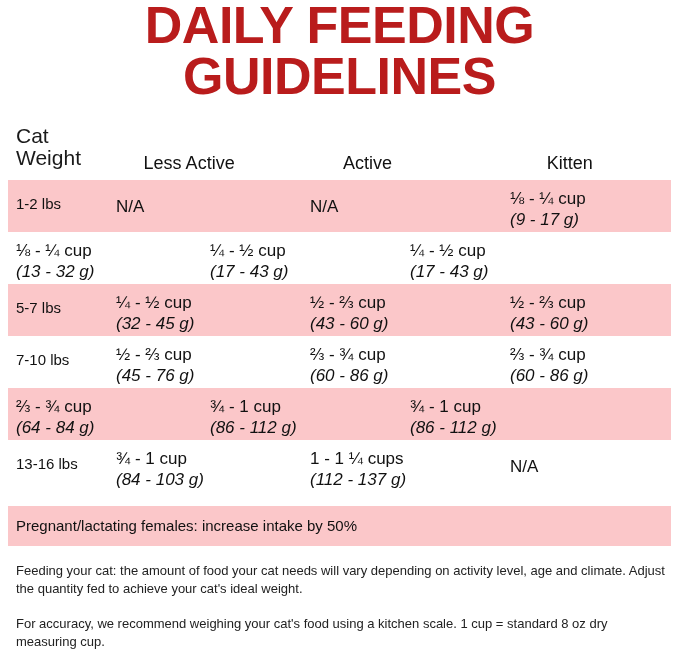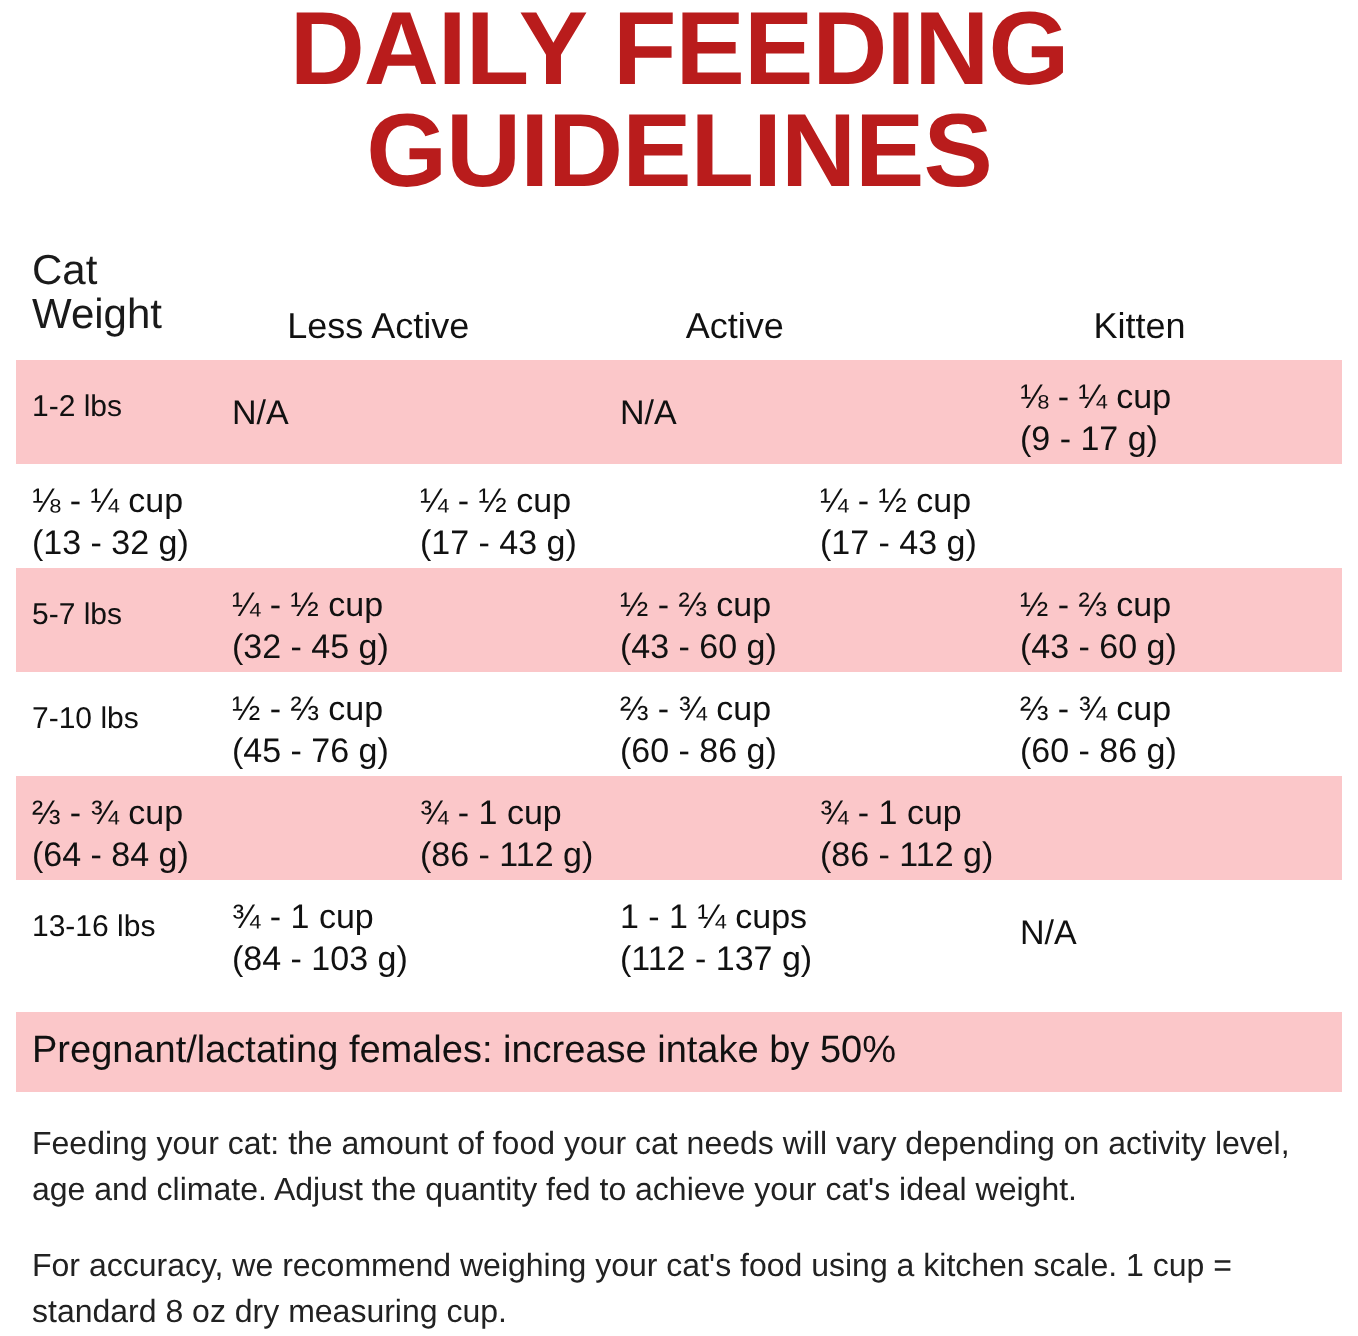--- a/index.html
+++ b/index.html
@@ -82,44 +82,45 @@
     color: #111111;
   }
   .amount {
     font-size: 17px;
     line-height: 1.25;
     padding-top: 8px;
     color: #111111;
   }
   .amount .grams {
     display: block;
+    font-style: italic;
   }
   .amount.na {
     padding-top: 16px;
   }
   .note-band {
     margin-top: 14px;
     width: 663px;
     height: 40px;
     background: #fbc7c9;
     display: flex;
     align-items: center;
     padding-left: 8px;
     box-sizing: border-box;
-    font-size: 19px;
+    font-size: 15px;
     color: #111111;
   }
   .footnotes {
     margin-top: 16px;
     width: 663px;
     padding-left: 8px;
     box-sizing: border-box;
   }
   .footnote {
-    font-size: 16px;
+    font-size: 13px;
     line-height: 1.42;
     color: #222222;
     margin-bottom: 16px;
     max-width: 650px;
   }
 </style>
 </head>
 <body>
 
 <div class="page">

